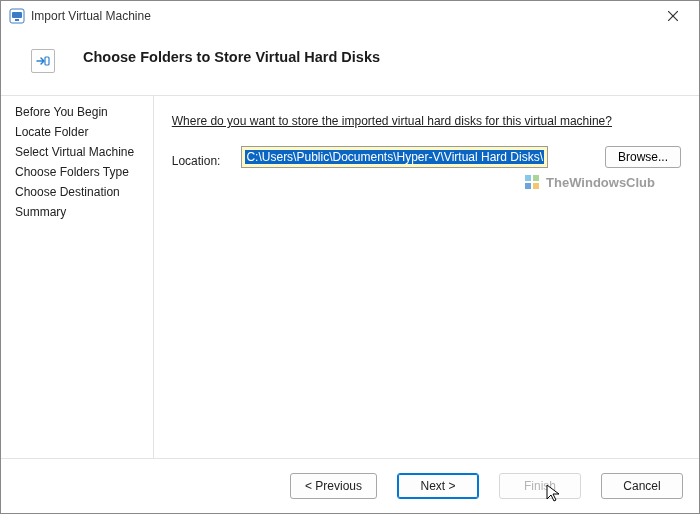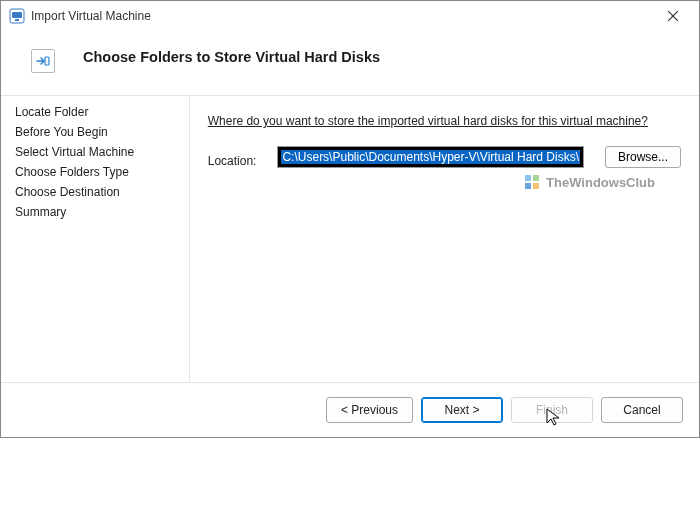--- a/index.html
+++ b/index.html
@@ -10,21 +10,21 @@
       margin: 0;
       padding: 0;
       background: #fff;
       width: 700px;
       height: 530px;
       overflow: hidden;
     }
     .dialog {
       border: 1px solid #888;
       width: 700px;
-      height: 438px;
+      height: 514px;
       position: relative;
       background: #fff;
       display: flex;
       flex-direction: column;
     }
     .titlebar {
       display: flex;
       align-items: center;
       height: 30px;
       padding: 0 6px 0 8px;
@@ -112,59 +112,60 @@
     .location-row label {
       font-size: 12px;
       color: #222;
     }
     .location-input {
       flex: 1;
       height: 22px;
       border: 1px solid #9a9a9a;
       padding: 0 3px;
       font-size: 12px;
-      background:#000000;
+      background:#fef9c3;
       display:flex;
       align-items:center;
       overflow:hidden;
     }
     .location-input .sel{
       background:#0a66c2;
       color:#fff;
       padding:0 1px;
       white-space:nowrap;
     }
     .browse-btn {
       height: 22px;
       min-width: 70px;
       border: 1px solid #a7a7a7;
       background: #fdfdfd;
       border-radius: 3px;
       font-size: 12px;
       padding: 0 12px;
       cursor: pointer;
+      margin-left: 36px;
     }
     .watermark {
       position: absolute;
       top: 78px;
       right: 44px;
       display: flex;
       align-items: center;
       gap: 6px;
       color: #9c9c9c;
       font-size: 13px;
       font-weight: 600;
     }
     .watermark svg{opacity:.9}
     .footer {
       border-top: 1px solid #e3e3e3;
       padding: 14px 16px;
       display: flex;
       justify-content: flex-end;
-      gap: 8px;
+      gap: 20px;
     }
     .footer button {
       height: 26px;
       min-width: 82px;
       border: 1px solid #a7a7a7;
       background: #fdfdfd;
       border-radius: 3px;
       font-size: 12px;
       padding: 0 14px;
       cursor: pointer;
@@ -214,22 +215,22 @@
         <path d="M1 6 L7 6 M5 3 L8 6 L5 9" fill="none" stroke="#2b82d4" stroke-width="1.5" stroke-linecap="round" stroke-linejoin="round"></path>
         <rect x="9" y="2" width="4" height="8" fill="none" stroke="#2b82d4" stroke-width="1.2" rx="1"></rect>
       </svg>
     </div>
     <h1>Choose Folders to Store Virtual Hard Disks</h1>
   </div>
 
   <div class="body">
 
     <div class="sidebar">
+      <div class="step">Before You Begin</div>
       <div class="step">Locate Folder</div>
-      <div class="step">Before You Begin</div>
       <div class="step">Select Virtual Machine</div>
       <div class="step">Choose Folders Type</div>
       <div class="step">Choose Destination</div>
       <div class="step">Summary</div>
     </div>
 
     <div class="content">
       <div class="prompt">Where do you want to store the imported virtual hard disks for this virtual machine?</div>
 
       <div class="location-row">

